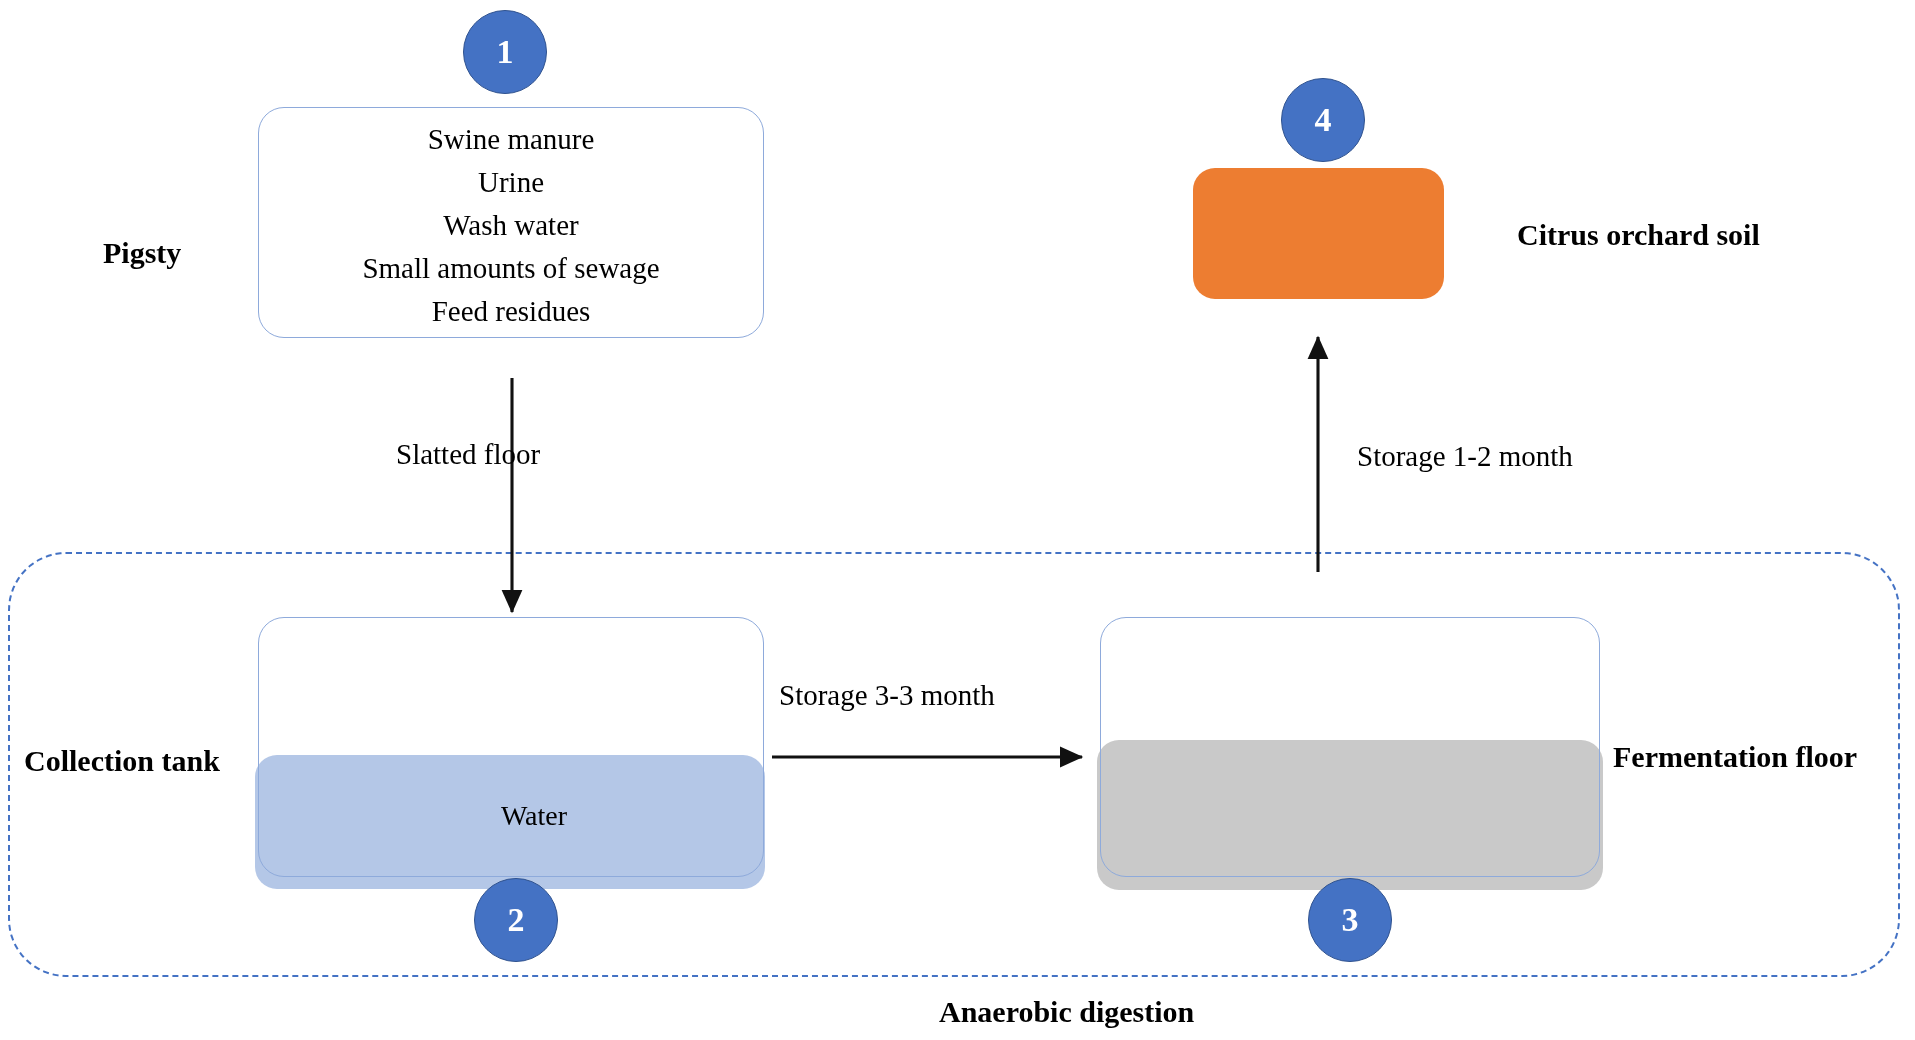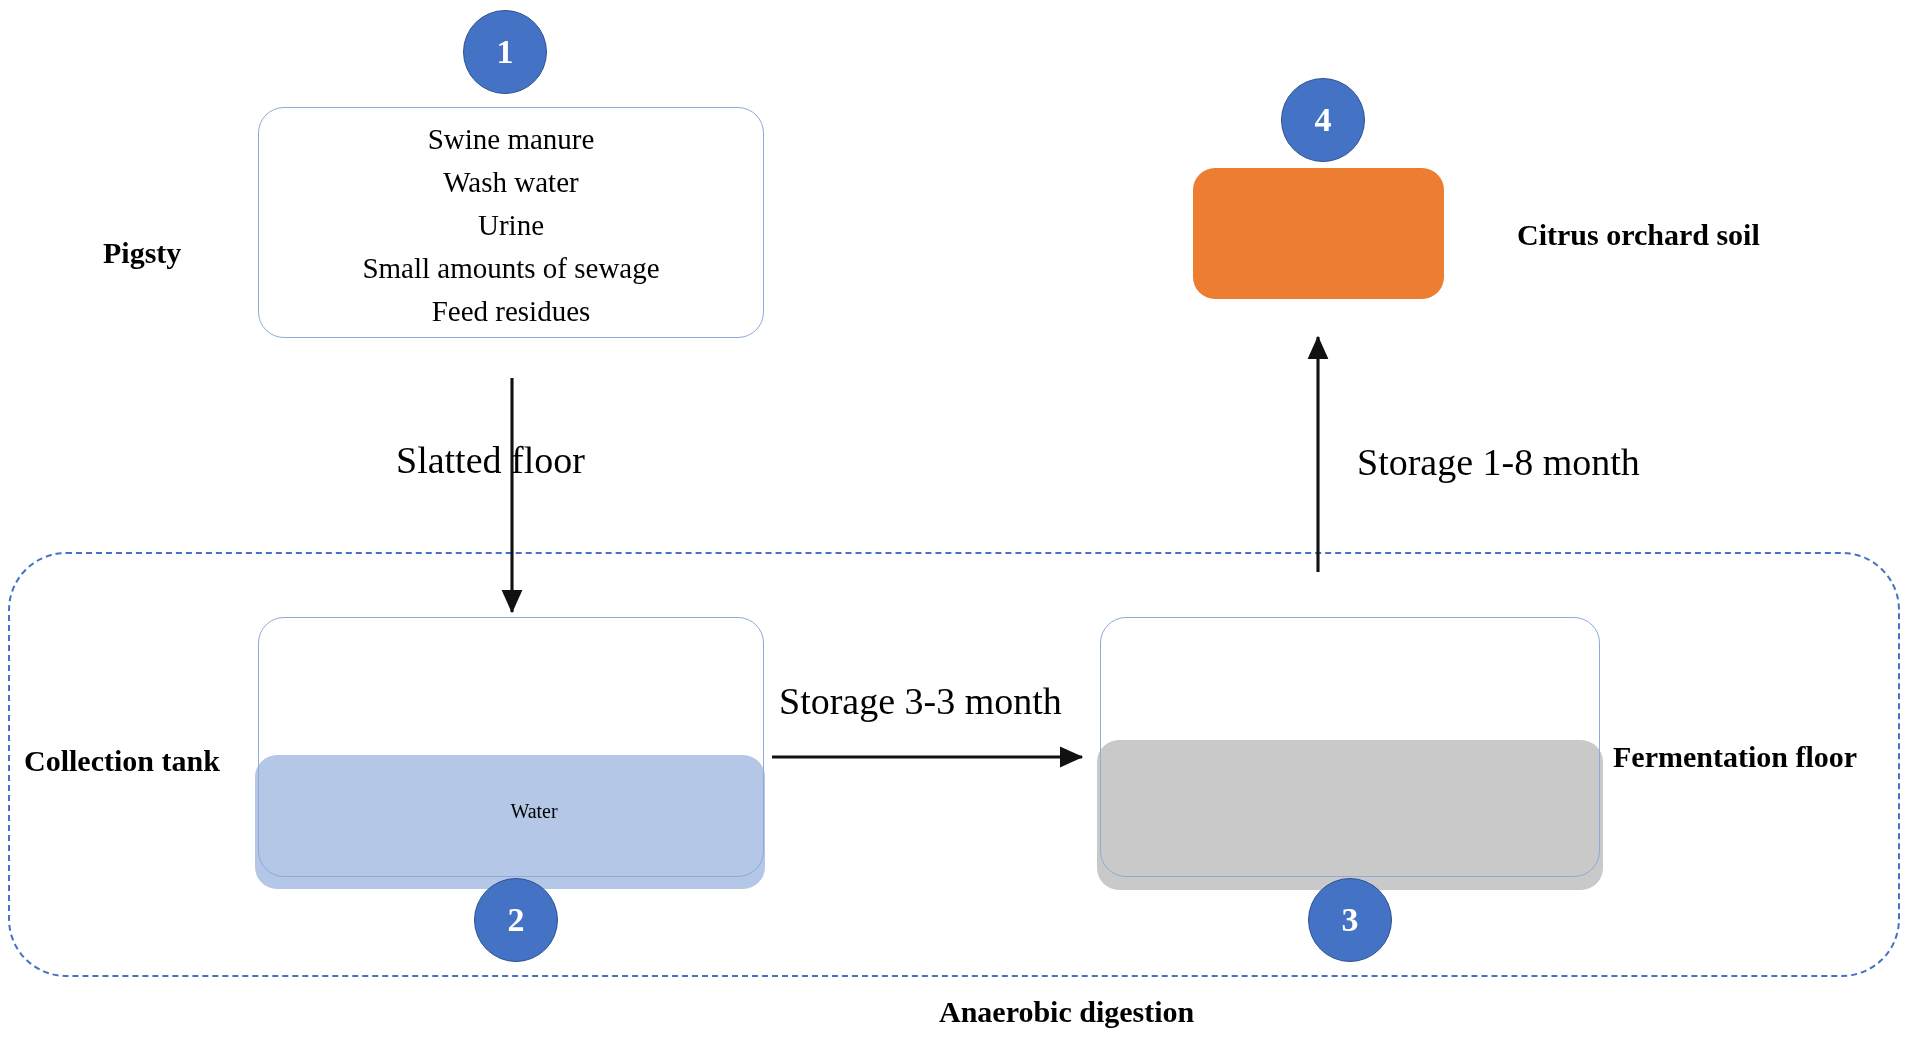--- a/index.html
+++ b/index.html
@@ -102,39 +102,39 @@
     line-height: 43px;
   }
   #pigsty-contents div { white-space: nowrap; }
 
   
   #water-label {
     left: 255px;
     top: 800px;
     width: 558px;
     text-align: center;
-    font-size: 20px;
+    font-size: 28px;
   }
 
   
   .bold-label {
     font-weight: bold;
     font-size: 30px;
     white-space: nowrap;
   }
 
   #pigsty-label       { left: 103px;  top: 188px; margin-top: 48px; }
   #citrus-label       { left: 1488px; top: 218px; margin-left: 29px; }
   #collection-label   { left: 24px;   top: 744px; }
   #fermentation-label { left: 1613px; top: 740px; }
   #anaerobic-label    { left: 939px;  top: 995px; }
 
   
   .arrow-label {
-    font-size: 38px;
+    font-size: 29px;
     white-space: nowrap;
   }
   #slatted-floor-label  { left: 396px;  top: 438px; }
   #storage34-label      { left: 779px;  top: 679px; }
   #storage12-label      { left: 1357px; top: 440px; }
 
   
   .step-circle {
     width: 84px;
     height: 84px;
@@ -187,43 +187,43 @@
 
     <g>
       <line x1="1318" y1="572" x2="1318" y2="337" stroke="#111111" stroke-width="3.1" marker-end="url(#ah)"></line>
     </g>
   </svg>
 
   <div class="abs outline-box" id="pigsty-box"></div>
 
   <div class="abs" id="pigsty-contents">
     <div>Swine manure</div>
+    <div>Urine</div>
     <div>Wash water</div>
-    <div>Urine</div>
     <div>Small amounts of sewage</div>
     <div>Feed residues</div>
   </div>
 
   <div class="abs bold-label" id="pigsty-label">Pigsty</div>
 
   <div class="abs tank-fill" id="water-fill"></div>
   <div class="abs outline-box" id="collection-tank-box"></div>
   <div class="abs" id="water-label">Water</div>
   <div class="abs bold-label" id="collection-label">Collection tank</div>
 
   <div class="abs tank-fill" id="sludge-fill"></div>
   <div class="abs outline-box" id="fermentation-tank-box"></div>
   <div class="abs bold-label" id="fermentation-label">Fermentation floor</div>
 
   <div class="abs" id="citrus-soil-box"></div>
   <div class="abs bold-label" id="citrus-label">Citrus orchard soil</div>
 
   <div class="abs arrow-label" id="slatted-floor-label">Slatted floor</div>
   <div class="abs arrow-label" id="storage34-label">Storage 3-3 month</div>
-  <div class="abs arrow-label" id="storage12-label">Storage 1-8 month</div>
+  <div class="abs arrow-label" id="storage12-label">Storage 1-2 month</div>
 
   <div class="abs bold-label" id="anaerobic-label">Anaerobic digestion</div>
 
   <div class="abs step-circle" id="step-circle-1">1</div>
   <div class="abs step-circle" id="step-circle-2">2</div>
   <div class="abs step-circle" id="step-circle-3">3</div>
   <div class="abs step-circle" id="step-circle-4">4</div>
 
 </div>
 

